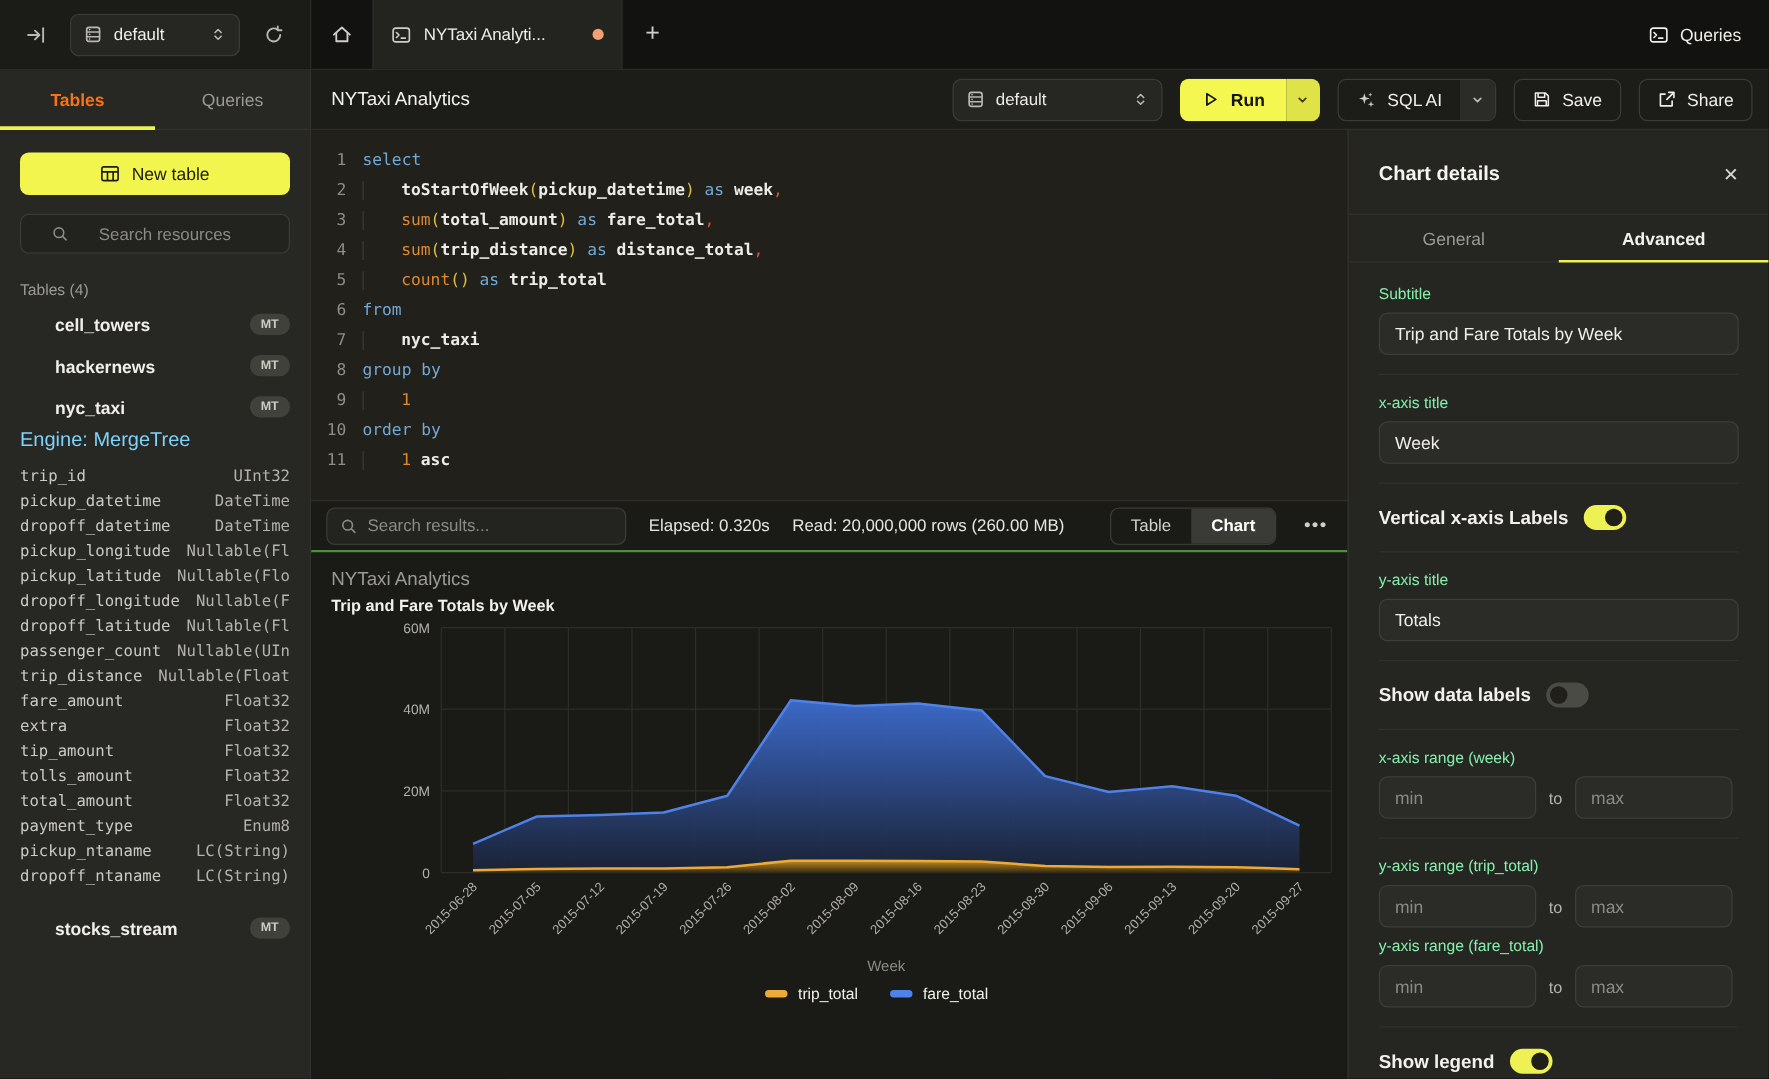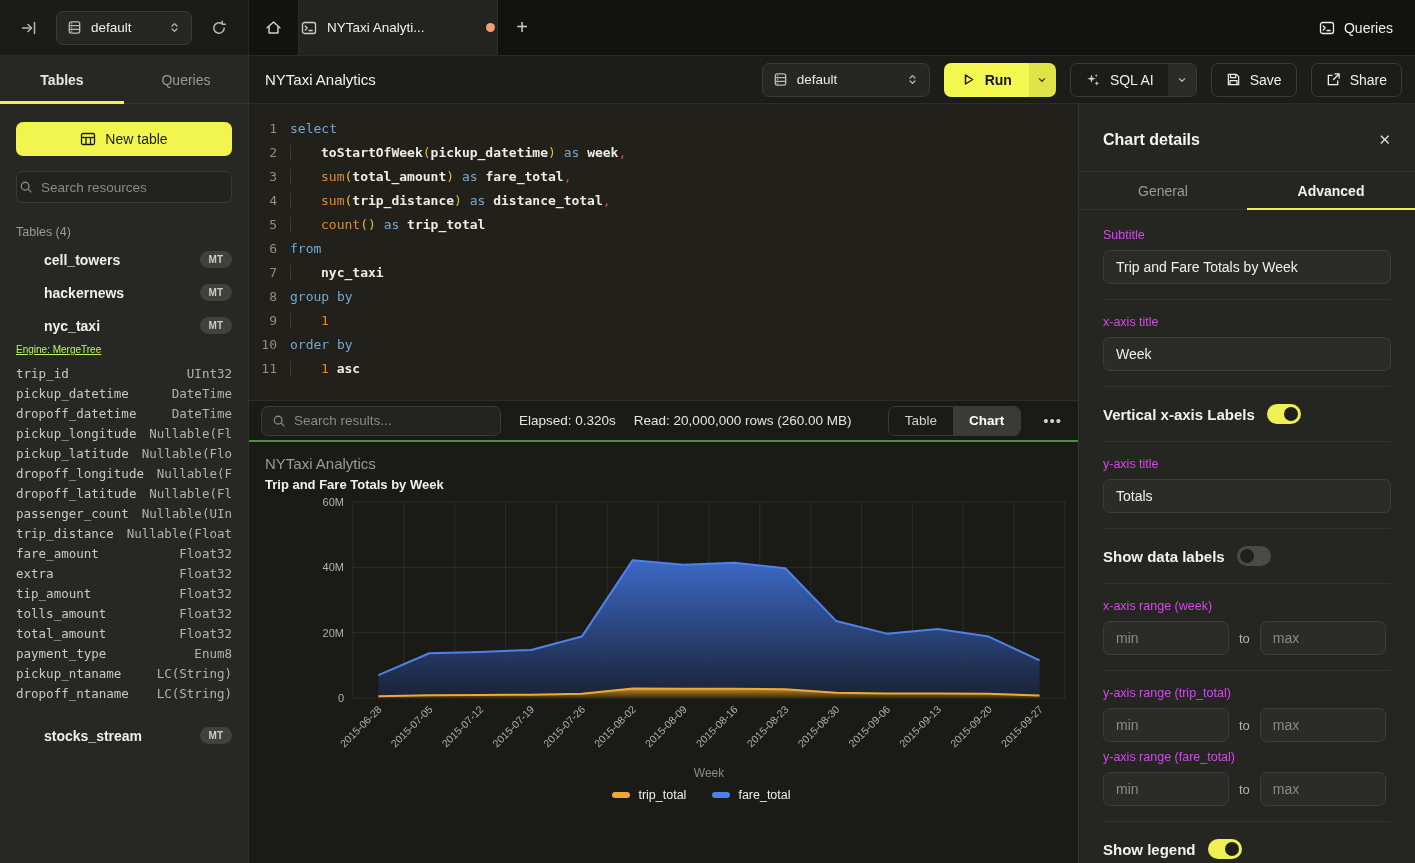--- a/index.html
+++ b/index.html
@@ -9,46 +9,46 @@
   .mono { font-family:"DejaVu Sans Mono", monospace; }
 
   
   .topbar { height:56px; display:flex; align-items:stretch; background:#121210; border-bottom:1px solid #2a2a26; }
   .topbar-left { width:249px; display:flex; align-items:center; gap:12px; padding:0 14px; background:#1b1b18; border-right:1px solid #2a2a26; }
   .icon-btn { width:30px; height:30px; display:flex; align-items:center; justify-content:center; border-radius:6px; color:#b9b8b2; cursor:pointer; flex:none; }
   .db-select { flex:1; height:34px; display:flex; align-items:center; gap:9px; background:#262622; border:1px solid #3b3b36; border-radius:7px; padding:0 10px; cursor:pointer; }
   .db-select .lbl { flex:1; font-size:13.5px; color:#f0efe9; }
   .tabstrip { flex:1; display:flex; align-items:stretch; }
   .home-cell { width:49px; display:flex; align-items:center; justify-content:center; color:#cfcec8; cursor:pointer; }
-  .tab { width:200px; display:flex; align-items:center; gap:10px; padding:0 2px; background:#232320; border-left:1px solid #2c2c28; border-right:1px solid #2c2c28; cursor:pointer; }
+  .tab { width:200px; display:flex; align-items:center; gap:10px; padding:0 14px; background:#232320; border-left:1px solid #2c2c28; border-right:1px solid #2c2c28; cursor:pointer; }
   .tab .t-title { flex:1; font-size:13.5px; color:#f0efe9; white-space:nowrap; overflow:hidden; }
   .dot { width:9px; height:9px; border-radius:50%; background:#f0a071; flex:none; }
   .plus-cell { width:48px; display:flex; align-items:center; justify-content:center; color:#cfcec8; font-size:20px; cursor:pointer; }
   .topbar-right { display:flex; align-items:center; margin-left:auto; padding-right:22px; }
   .queries-link { display:flex; align-items:center; gap:9px; color:#f0efe9; font-size:14px; cursor:pointer; }
 
   
   .shell { display:flex; height:807px; }
 
   
   .sidebar { width:249px; background:#272723; border-right:1px solid #33332e; display:flex; flex-direction:column; }
   .side-tabs { display:flex; height:48px; border-bottom:1px solid #33332e; flex:none; }
   .side-tab { flex:1; display:flex; align-items:center; justify-content:center; font-size:14px; color:#9b9a94; cursor:pointer; position:relative; }
-  .side-tab.active { color:#e5e5e5; font-weight:700; }
+  .side-tab.active { color:#f97316; font-weight:700; }
   .side-tab.active::after { content:''; position:absolute; left:0; right:0; bottom:-1px; height:3px; background:#eef153; }
   .new-table-btn { margin:18px 16px 0 16px; height:34px; background:#f2f54e; color:#1c1c12; border:none; border-radius:7px; font-size:14px; font-weight:500; display:flex; align-items:center; justify-content:center; gap:9px; cursor:pointer; flex:none; font-family:inherit; }
-  .search-box { margin:15px 16px 0 16px; height:32px; background:#22221f; border:1px solid #3b3b36; border-radius:7px; display:flex; align-items:center; gap:8px; padding:0 2px; flex:none; }
+  .search-box { margin:15px 16px 0 16px; height:32px; background:#22221f; border:1px solid #3b3b36; border-radius:7px; display:flex; align-items:center; gap:24px; padding:0 24px; flex:none; }
   .search-box input { background:transparent; border:none; outline:none; color:#d8d7d1; font-size:13.5px; width:100%; font-family:inherit; }
   .search-box input::placeholder { color:#8b8a84; }
   .side-section { padding:22px 16px 0 16px; font-size:12.5px; color:#9b9a94; flex:none; }
   .tables-list { padding:4px 16px 0 16px; overflow:hidden; }
   .table-row { height:33px; display:flex; align-items:center; justify-content:space-between; cursor:pointer; }
   .table-row .tname { font-size:14px; font-weight:600; color:#f0efe9;margin-left:28px; }
   .mt-badge { background:#41413c; color:#cccbc5; font-size:10px; font-weight:600; padding:3px 9px; border-radius:10px; }
-  .engine-line { font-size:10px; color:#bef264; padding:2px 0 8px 0;text-decoration:underline; }
+  .engine-line { font-size:16px; color:#7dd3fc; padding:2px 0 8px 0; }
   .col-row { height:20px; display:flex; justify-content:space-between; align-items:center; font-size:12.5px; white-space:nowrap; overflow:hidden; }
   .col-row .cname { color:#cbcac4; }
   .col-row .ctype { color:#b3b2ac; margin-left:6px; }
   .gap-row { height:16px; }
 
   
   .main { flex:1; display:flex; flex-direction:column; min-width:0; }
   .main-header { height:48px; background:#1c1c18; border-bottom:1px solid #2e2e29; display:flex; align-items:center; padding:0 13px 0 16px; gap:14px; flex:none; }
   .main-title { font-size:15px; font-weight:500; color:#f2f1eb; margin-right:auto; }
   .hdr-db { width:168px; height:34px; display:flex; align-items:center; gap:9px; background:#262622; border:1px solid #3b3b36; border-radius:7px; padding:0 10px; cursor:pointer; }
@@ -96,21 +96,21 @@
   
   .rpanel { width:337px; background:#252521; border-left:1px solid #33332e; display:flex; flex-direction:column; overflow:hidden; }
   .rpanel-header { padding:27px 24px 22px 24px; display:flex; align-items:center; justify-content:space-between; border-bottom:1px solid #31312c; flex:none; }
   .rpanel-title { font-size:16px; font-weight:700; color:#f5f4ee; }
   .close-x { color:#d8d7d1; font-size:15px; cursor:pointer; }
   .rtabs { display:flex; height:38px; border-bottom:1px solid #31312c; flex:none; }
   .rtab { flex:1; display:flex; align-items:center; justify-content:center; font-size:14px; color:#9b9a94; cursor:pointer; position:relative; }
   .rtab.active { color:#f2f1eb; font-weight:700; }
   .rtab.active::after { content:''; position:absolute; left:0; right:0; bottom:-1px; height:2px; background:#eef153; }
   .rbody { padding:18px 24px 0 24px; overflow:hidden; }
-  .flabel { font-size:12.5px; color:#d946ef; margin-bottom:8px; }
+  .flabel { font-size:12.5px; color:#86efac; margin-bottom:8px; }
   .fld { width:100%; height:34px; background:#2b2b27; border:1px solid #3e3e39; border-radius:7px; color:#f0efe9; font-size:14px; padding:0 12px; outline:none; font-family:inherit; }
   .fld::placeholder { color:#8b8a84; }
   .divider { height:1px; background:#31312c; margin:15px 0; }
   .toggle-row { display:flex; align-items:center; gap:12px; padding:2px 0; }
   .toggle-row .tlabel { font-size:15px; font-weight:600; color:#f2f1eb; }
   .toggle { width:34px; height:20px; border-radius:10px; background:#4b4b46; position:relative; cursor:pointer; flex:none; }
   .toggle::after { content:''; position:absolute; width:14px; height:14px; border-radius:50%; background:#201f1a; top:3px; left:3px; }
   .toggle.on { background:#eef153; }
   .toggle.on::after { left:17px; }
   .range-row { display:flex; align-items:center; gap:10px; }

